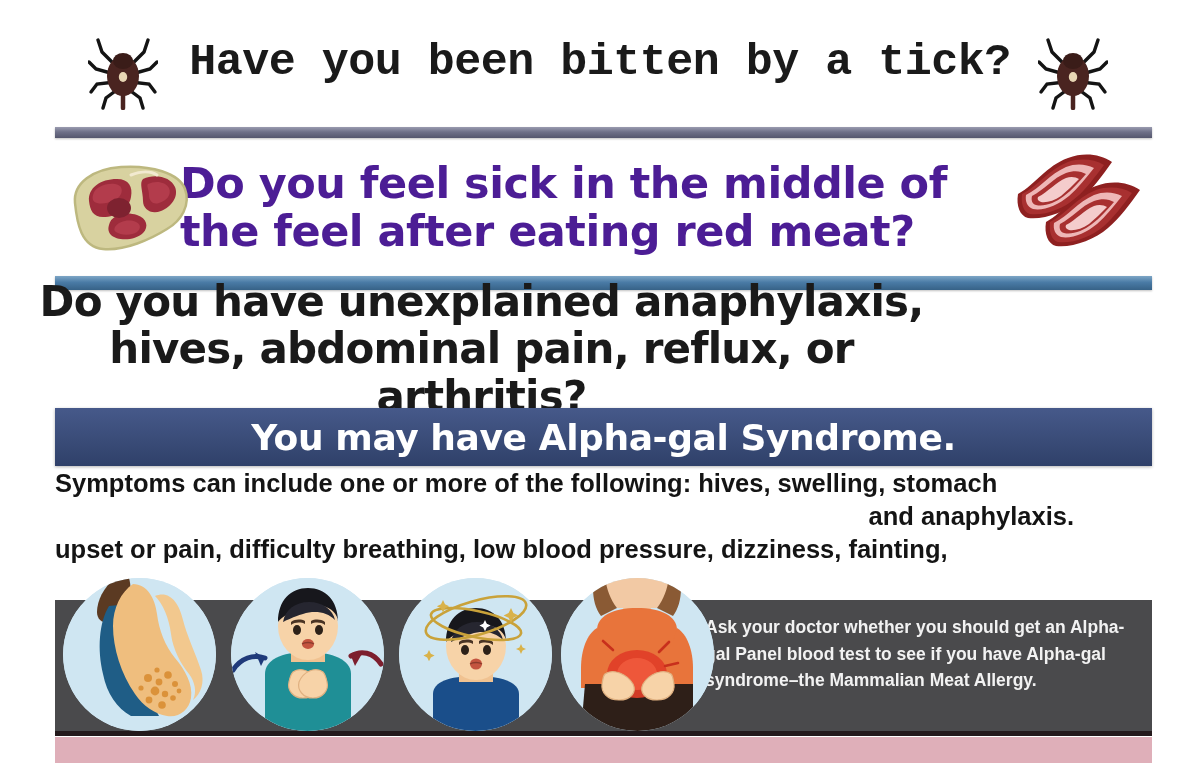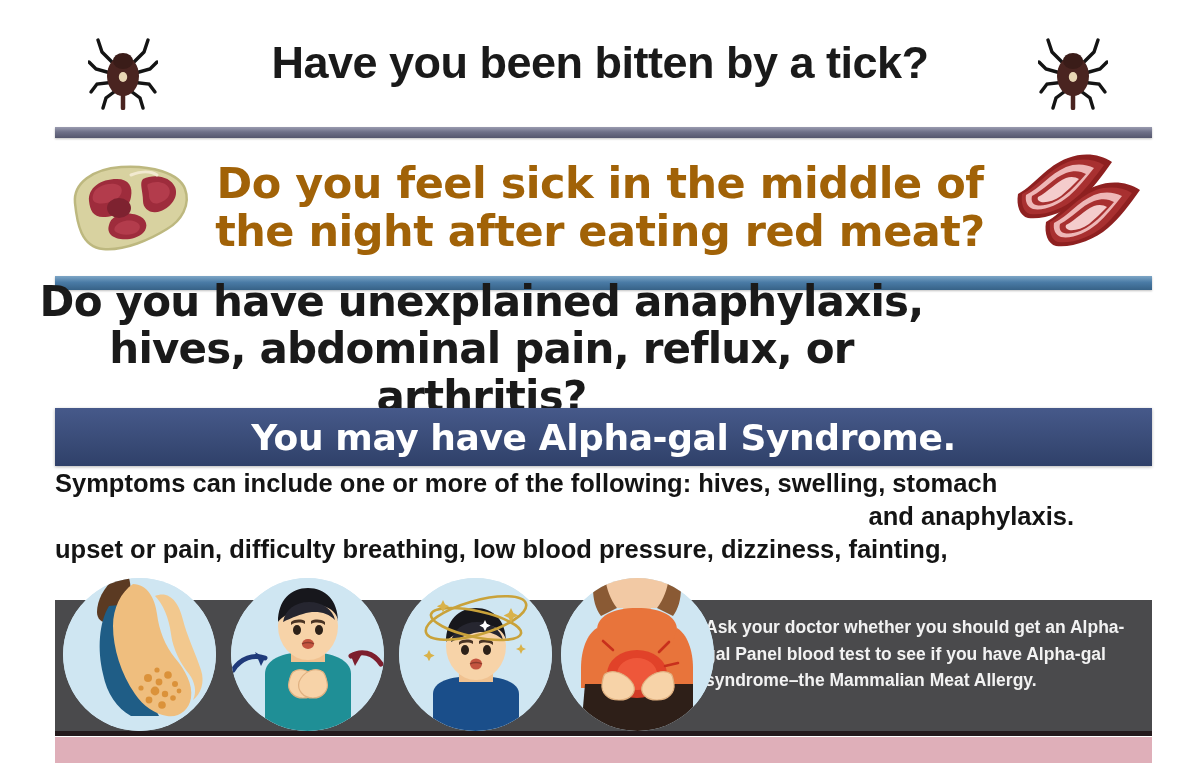--- a/index.html
+++ b/index.html
@@ -21,21 +21,21 @@
   
   .q1-row {
     position: absolute;
     left: 0; top: 0;
     width: 1200px; height: 126px;
     display: flex;
     align-items: center;
     justify-content: center;
   }
   .q1-text {
-    font-family: Liberation Sans, sans-serif;
+    font-family: Liberation Mono, monospace;
     font-weight: bold;
     font-size: 45px;
     letter-spacing: -0.5px;
     color: #1a1a1a;
     text-align: center;
     line-height: 1.05;
     white-space: nowrap;
   }
   .tick-left  { position: absolute; left: 88px;  top: 38px; }
   .tick-right { position: absolute; left: 1038px; top: 38px; }
@@ -66,22 +66,22 @@
     width: 1200px; height: 134px;
     display: flex;
     align-items: center;
     justify-content: center;
   }
   .q2-text {
     font-family: "DejaVu Sans", sans-serif;
     font-weight: bold;
     font-size: 43px;
     letter-spacing: -0.5px;
-    color: #a16207;
-    text-align: center;
+    color: #4c1d95;
+    text-align: left;
     line-height: 1.12;
     width: 840px;
   }
   .steak-icon { position: absolute; left: 55px;  top: 157px; }
   .bacon-icon { position: absolute; left: 1006px; top: 148px; }
 
   
   .q3-row {
     position: absolute;
     left: 0; top: 296px;
@@ -233,21 +233,21 @@
       <ellipse cx="35" cy="23" rx="10" ry="8" fill="#3a1c18"></ellipse>
       <ellipse cx="35" cy="39" rx="4.2" ry="5" fill="#e8d6b4"></ellipse>
     </svg>
   </div>
 
   <div class="divider divider-slate"></div>
 
   <div class="q2-row">
     <div class="q2-text">
       <span>Do you feel sick in the middle of</span><br>
-      <span>the night after eating red meat?</span>
+      <span>the feel after eating red meat?</span>
     </div>
   </div>
 
   <div class="steak-icon">
     <svg width="140" height="104" viewBox="0 0 140 104" aria-hidden="true">
       <path d="M20 46 C18 26 38 12 66 10 C96 8 124 16 130 32 C136 48 126 64 112 72
                C96 82 70 94 48 92 C26 90 22 66 20 46 Z" fill="#d8d2a0" stroke="#bdb87f" stroke-width="2.5"></path>
       <path d="M34 44 C33 31 45 22 62 22 C74 22 78 30 76 40 C74 52 62 60 48 60 C38 60 35 53 34 44 Z" fill="#9e2c3c"></path>
       <path d="M38 38 C40 30 50 26 60 27 C66 28 68 32 66 37 C63 44 50 48 42 46 C38 45 37 42 38 38 Z" fill="#b33c4c"></path>
       <path d="M88 22 C100 16 116 20 120 30 C124 40 116 50 106 54 C96 58 88 52 88 44 C88 34 84 26 88 22 Z" fill="#9e2c3c"></path>

